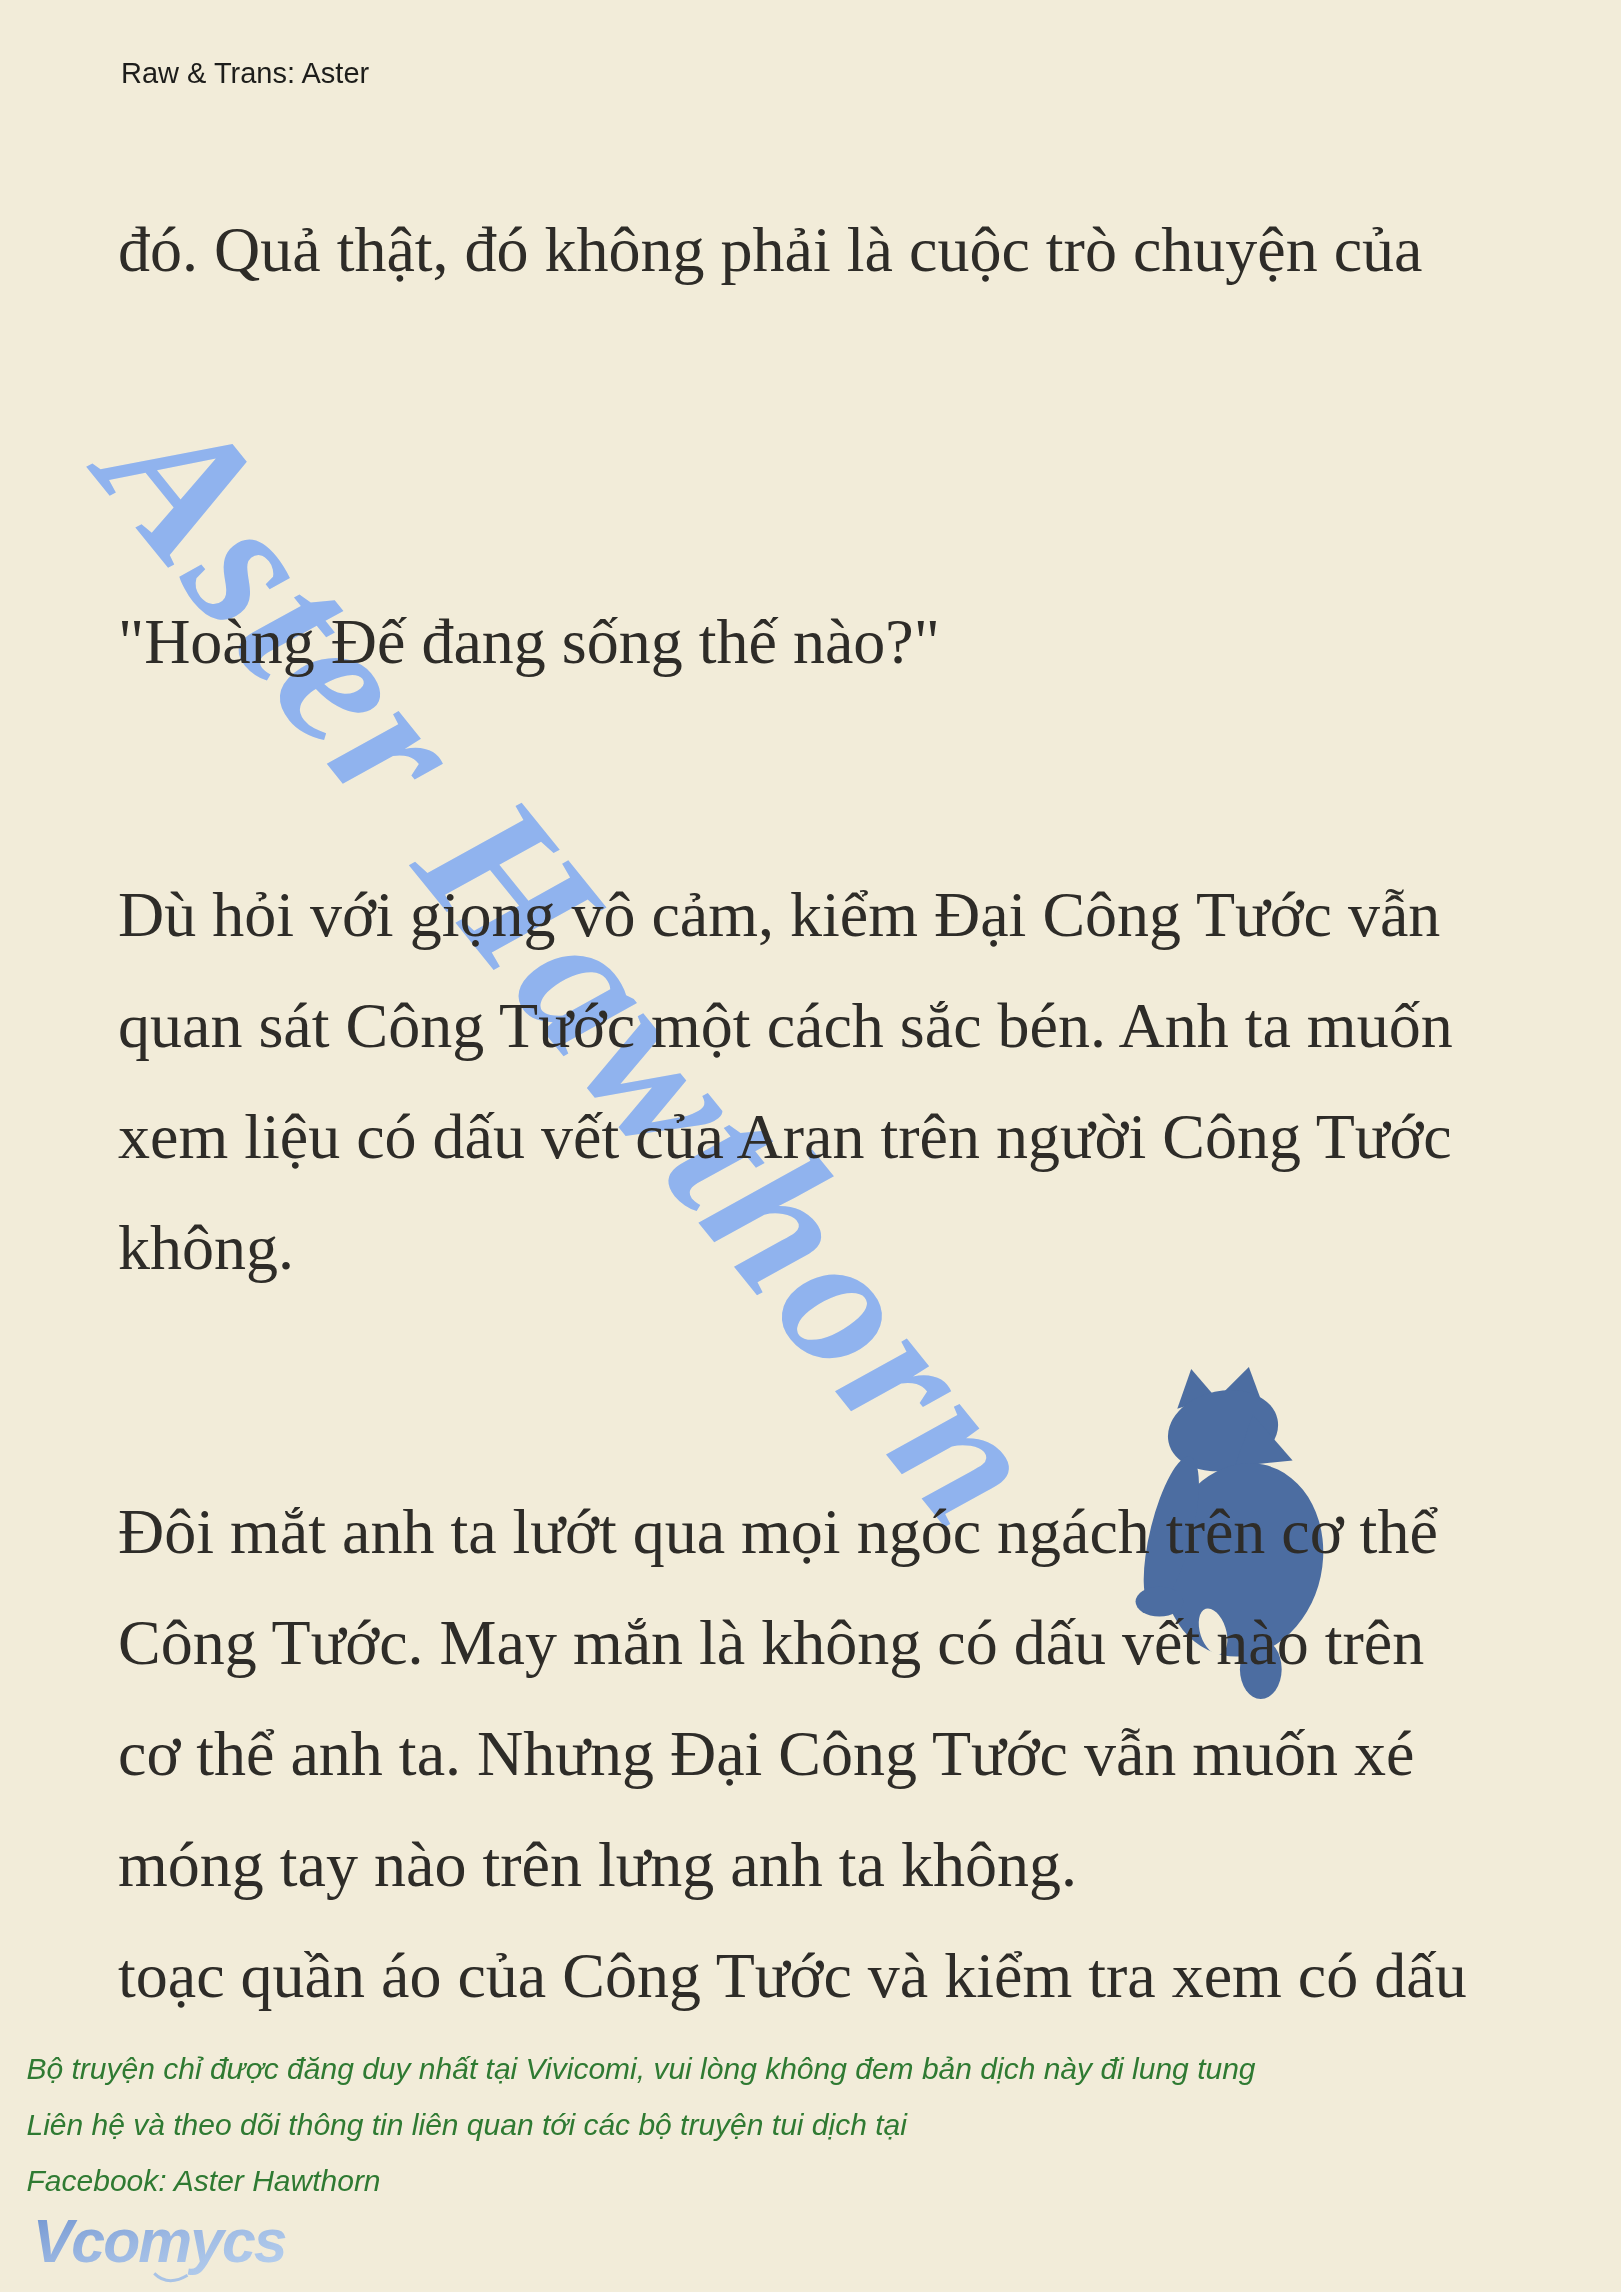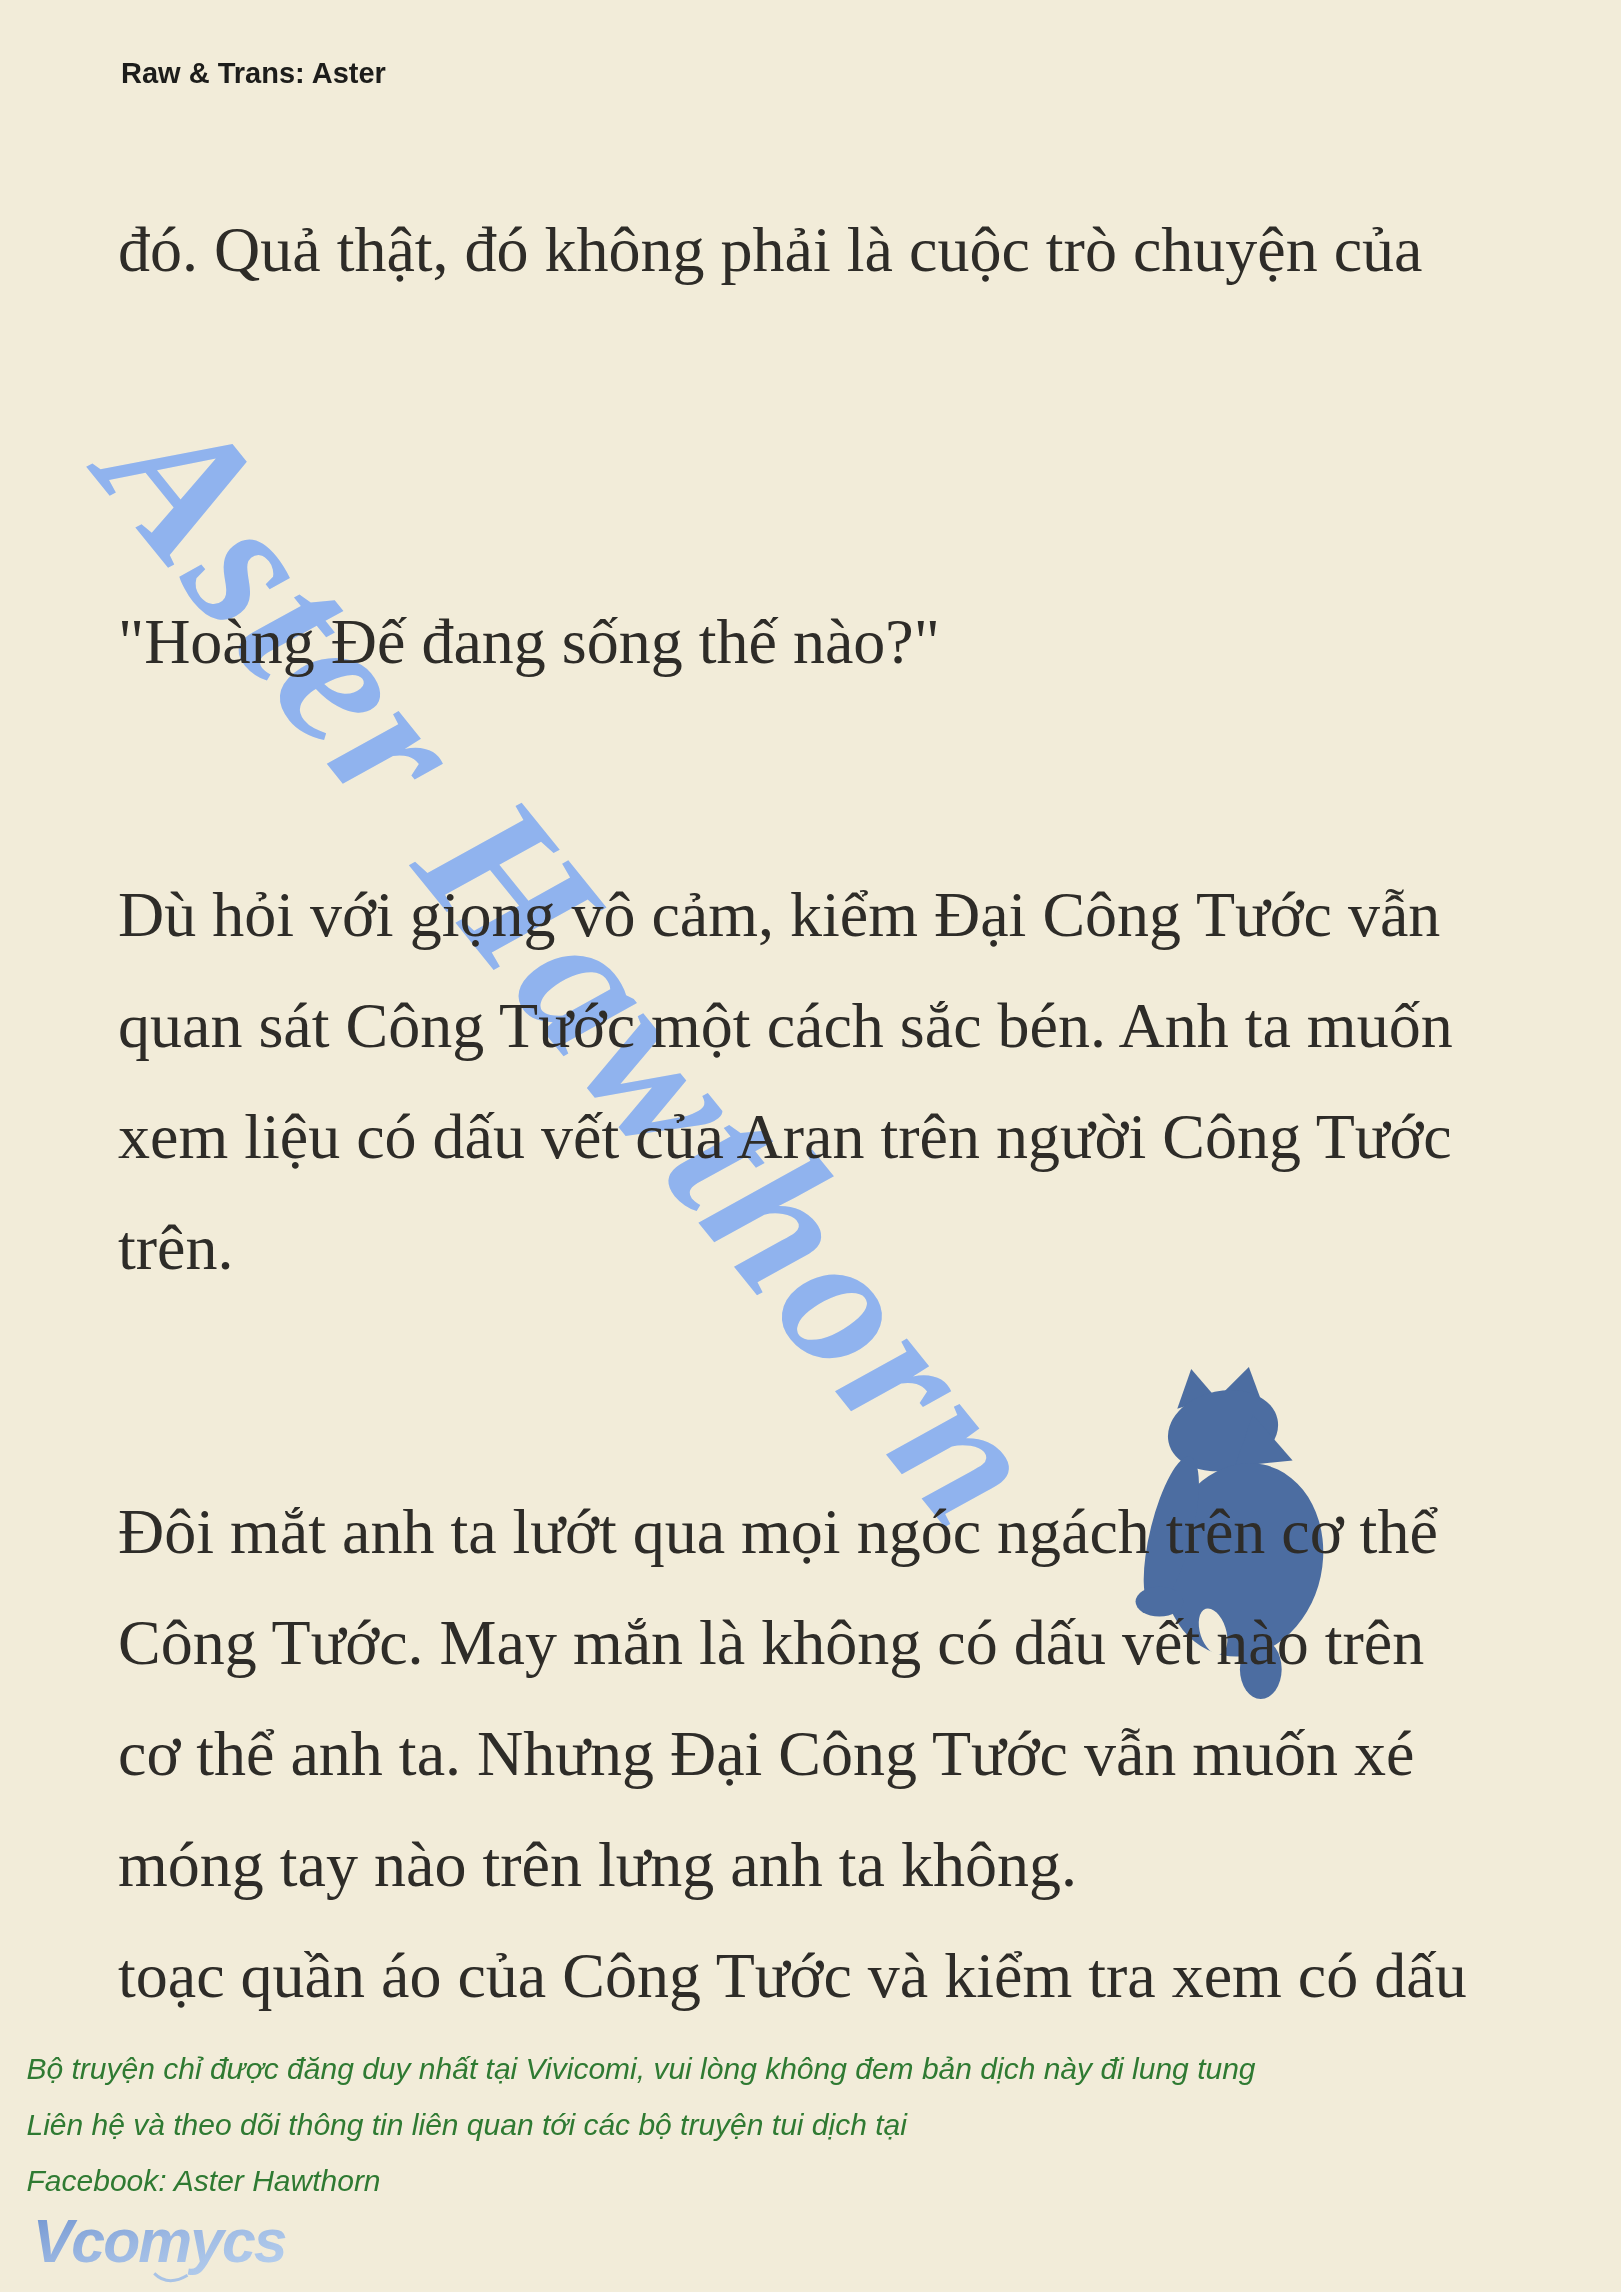--- a/index.html
+++ b/index.html
@@ -9,21 +9,21 @@
     width:1621px;height:2293px;
     margin:0 auto;
     background:#f2ecd9;
     overflow:hidden;
     font-family:"Liberation Serif", serif;
   }
   .credit{
     position:absolute;left:121px;top:57px;
     font-family:"Liberation Sans", sans-serif;
     font-size:29px;color:#1d1d1b;
-    z-index:3;white-space:nowrap;font-weight:bold;
+    z-index:3;white-space:nowrap;
   }
   .watermark{
     position:absolute;left:230px;top:363px;
     font-family:"Liberation Serif", serif;
     font-style:italic;font-weight:600;
     font-size:194px;letter-spacing:5.9px;
     color:#88aff0;opacity:.92;
     transform:rotate(51deg);
     transform-origin:left top;
     white-space:nowrap;
@@ -87,21 +87,21 @@
   </div>
 
   <div class="para p2">
     <div class="tline">"Hoàng Đế đang sống thế nào?"</div>
   </div>
 
   <div class="para p3">
     <div class="tline">Dù hỏi với giọng vô cảm, kiểm Đại Công Tước vẫn</div>
     <div class="tline">quan sát Công Tước một cách sắc bén. Anh ta muốn</div>
     <div class="tline">xem liệu có dấu vết của Aran trên người Công Tước</div>
-    <div class="tline">trên.</div>
+    <div class="tline">không.</div>
   </div>
 
   <div class="para p4">
     <div class="tline">Đôi mắt anh ta lướt qua mọi ngóc ngách trên cơ thể</div>
     <div class="tline">Công Tước. May mắn là không có dấu vết nào trên</div>
     <div class="tline">cơ thể anh ta. Nhưng Đại Công Tước vẫn muốn xé</div>
     <div class="tline">móng tay nào trên lưng anh ta không.</div>
     <div class="tline">toạc quần áo của Công Tước và kiểm tra xem có dấu</div>
   </div>
 

